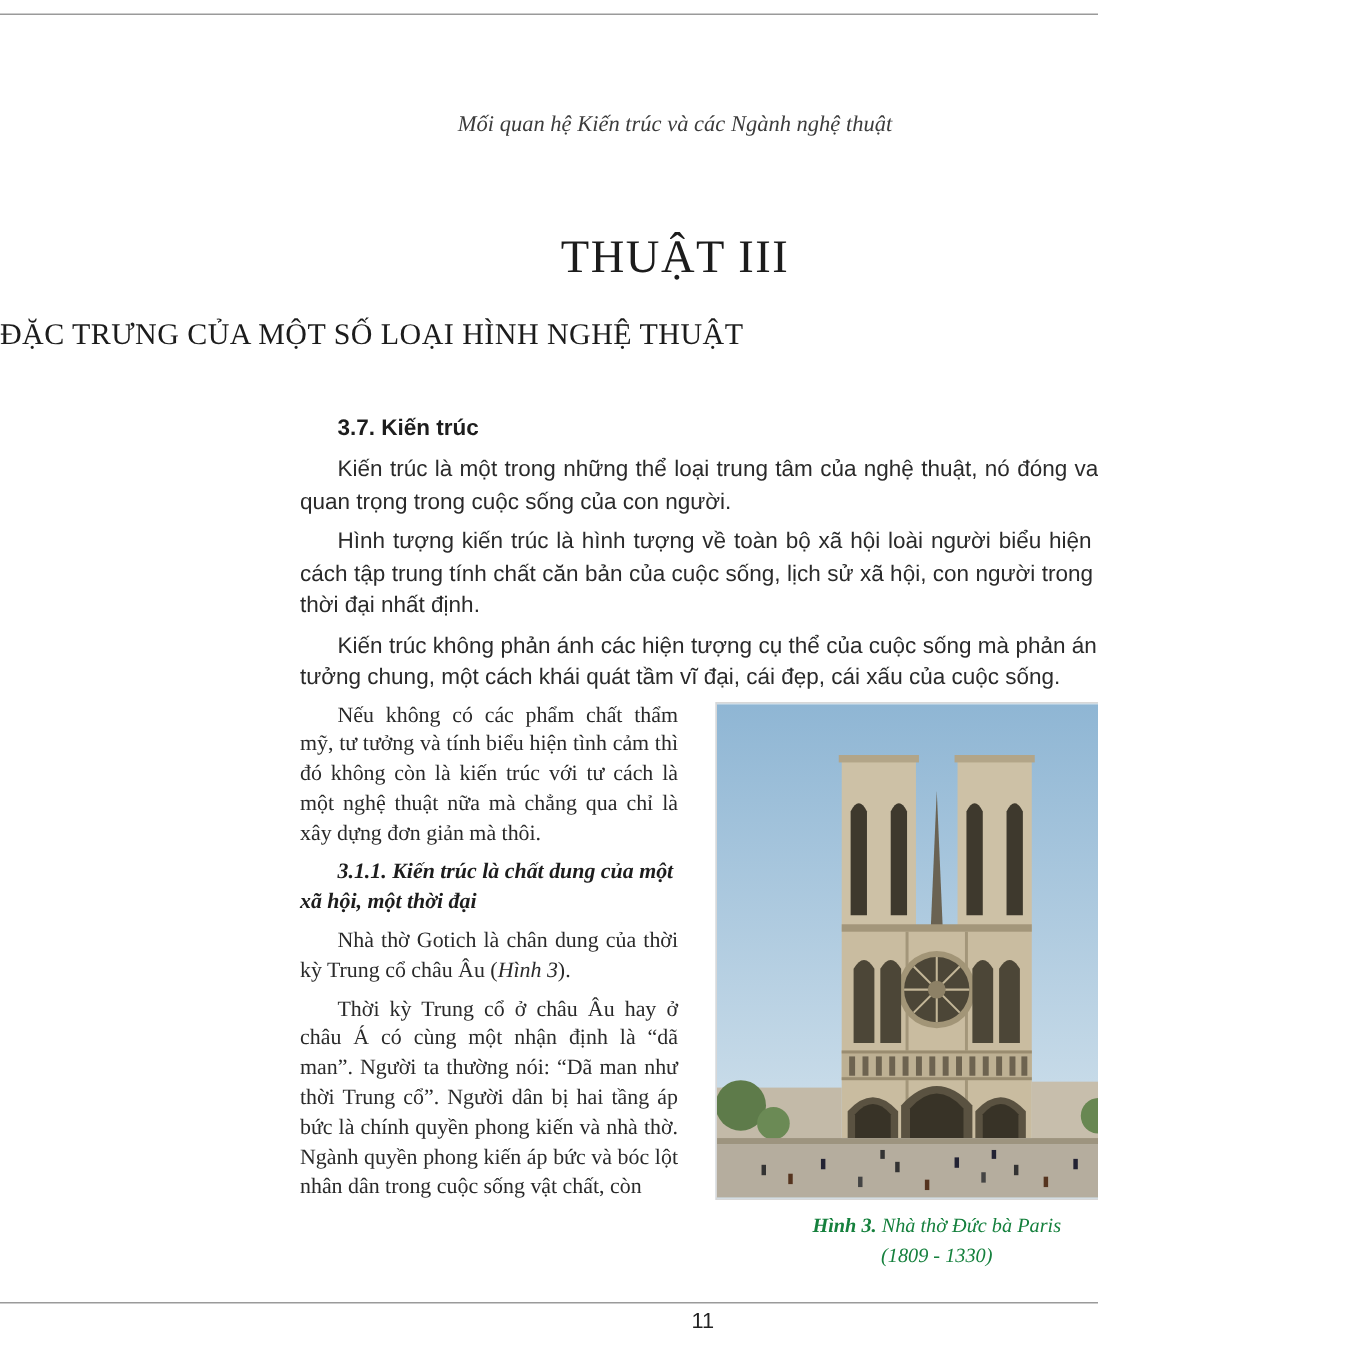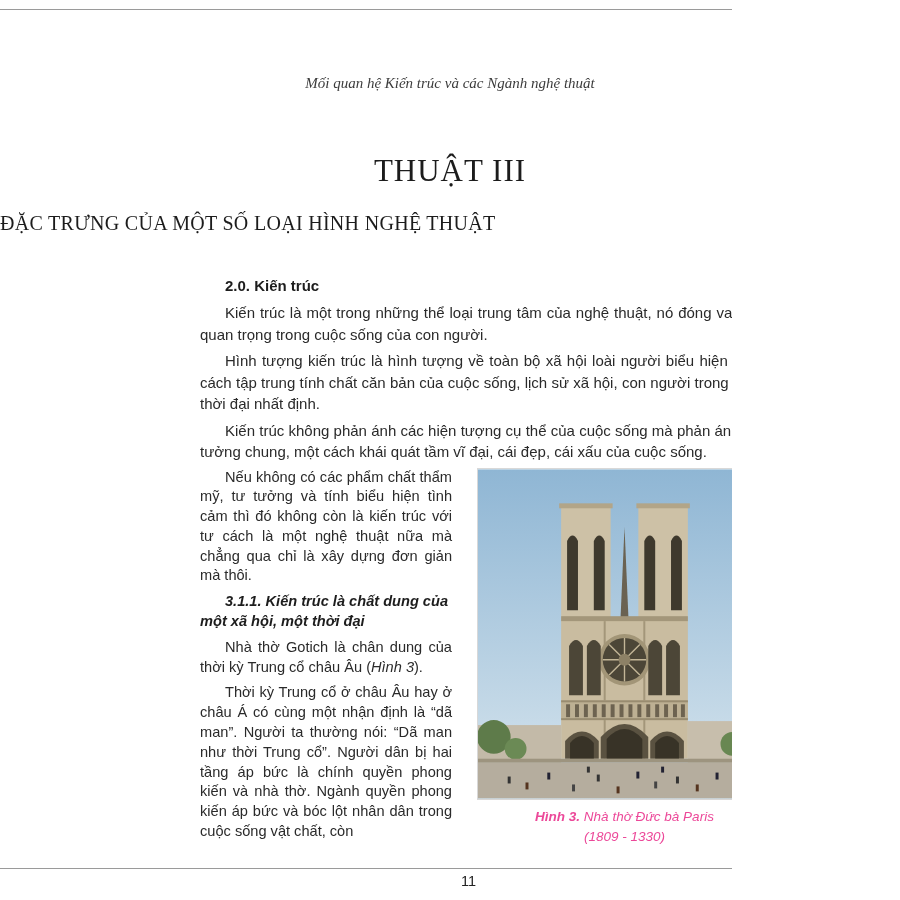--- a/index.html
+++ b/index.html
@@ -32,33 +32,33 @@
   }
 
   .content { position:absolute; top:277px; left:200px; width:558px; }
 
   .heading { font-weight:700; font-size:15px; padding-left:25px; margin-bottom:8px; color:#1d1d1d; }
   .para {
     font-size:15px; line-height:21.5px; text-align:justify;
     text-indent:25px; margin-bottom:5px; color:#2a2a2a;
   }
 
-  .columns { display:flex; gap:25px; margin-top:4px; align-items:flex-start; }
+  .columns { display:flex; gap:25px; margin-top:4px; align-items:flex-start;font-family:Liberation Serif, serif; }
   .col-text { flex:0 0 252px; width:252px; }
   .col-text .para { font-size:14.6px; line-height:19.8px; margin-bottom:6px; }
   .subheading {
     font-weight:700; font-style:italic; font-size:14.6px; line-height:19.8px;
     text-indent:25px; margin-bottom:6px; color:#1d1d1d;
   }
 
   .figure { flex:1; }
   .photo { width:295px; height:332px; border:1px solid #d8d8d8; background:#cfe0ec; }
   .photo svg { display:block; width:100%; height:100%; }
 
-  .caption { margin-top:7px; text-align:center; font-style:italic; font-size:13.5px; line-height:1.55; color:#ec4899; }
+  .caption { margin-top:7px; text-align:center; font-style:italic; font-size:13.5px; line-height:1.55; color:#15803d; }
   .caption .cap-line { display:block; }
   .caption .cap-label { font-weight:700; }
 
   .page-number {
     position:absolute; top:873px; left:0; width:900px; text-align:center;
     font-size:14.5px; color:#222222;padding-left:37px;
   }
 </style>
 </head>
 <body>
@@ -67,21 +67,21 @@
 
   <div class="rule rule-top"></div>
 
   <div class="running-header">Mối quan hệ Kiến trúc và các Ngành nghệ thuật</div>
 
   <h1 class="chapter-title">THUẬT III</h1>
   <h2 class="chapter-subtitle">ĐẶC TRƯNG CỦA MỘT SỐ LOẠI HÌNH NGHỆ THUẬT</h2>
 
   <div class="content">
 
-    <p class="heading">2.0. Kiến trúc</p>
+    <p class="heading">3.7. Kiến trúc</p>
 
     <p class="para">Kiến trúc là một trong những thể loại trung tâm của nghệ thuật, nó đóng vai trò quan trọng trong cuộc sống của con người.</p>
     <p class="para">Hình tượng kiến trúc là hình tượng về toàn bộ xã hội loài người biểu hiện một cách tập trung tính chất căn bản của cuộc sống, lịch sử xã hội, con người trong một thời đại nhất định.</p>
     <p class="para">Kiến trúc không phản ánh các hiện tượng cụ thể của cuộc sống mà phản ánh tư tưởng chung, một cách khái quát tầm vĩ đại, cái đẹp, cái xấu của cuộc sống.</p>
 
     <div class="columns">
 
       <div class="col-text">
         <p class="para">Nếu không có các phẩm chất thẩm mỹ, tư tưởng và tính biểu hiện tình cảm thì đó không còn là kiến trúc với tư cách là một nghệ thuật nữa mà chẳng qua chỉ là xây dựng đơn giản mà thôi.</p>
         <p class="subheading">3.1.1. Kiến trúc là chất dung của một xã hội, một thời đại</p>

